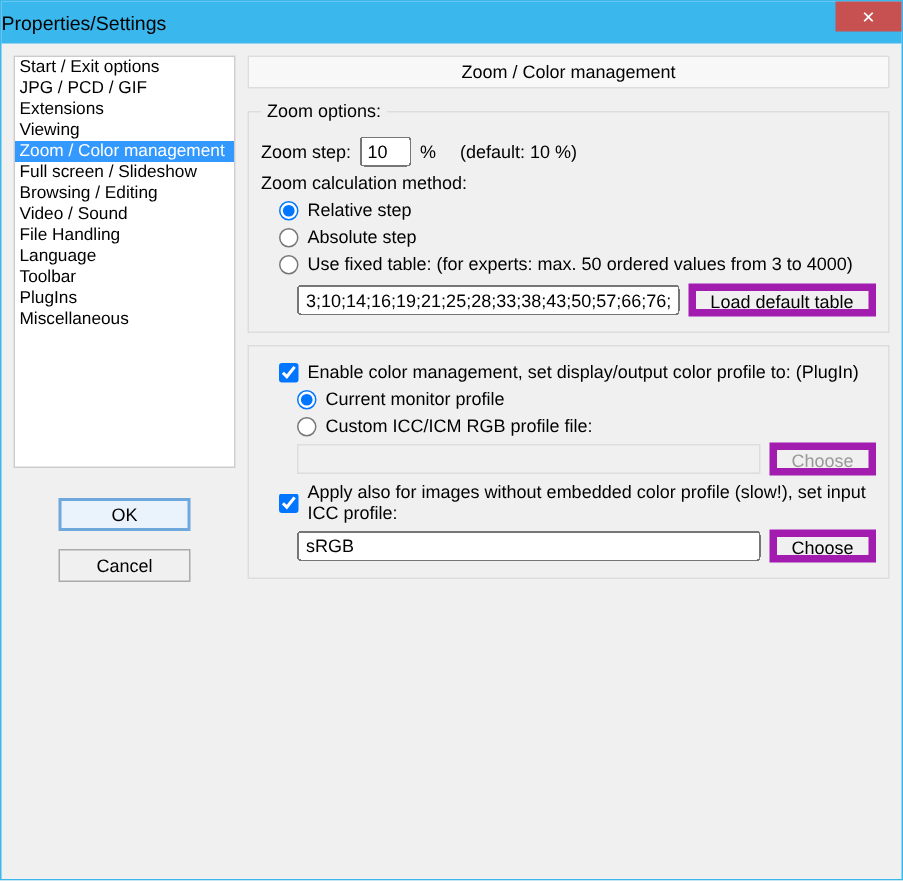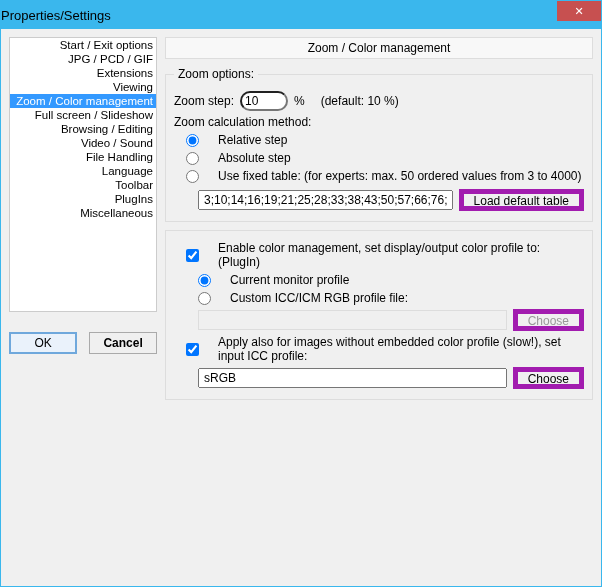--- a/index.html
+++ b/index.html
@@ -60,38 +60,38 @@
   border: 1px solid #ccc;
   background: #fff;
   height: 275px;
   overflow: hidden;
   font-size: 11.5px;
 }
 .list-item {
   padding: 1px 3px;
   white-space: nowrap;
   cursor: pointer;
-  text-align: right;
 }
 .list-item.selected {
   background: #3399ff;
   color: #fff;
 }
 .btn-stack {
   display: flex;
+  flex-direction: column;
   align-items: center;
   gap: 12px;
 }
 .btn-stack button {
   width: 88px;
   height: 22px;
   font-size: 12px;
 }
 .ok-btn { border: 2px solid #6fa8dc; background: #eaf2fb; }
-.cancel-btn { border: 1px solid #aaa; background: #f0f0f0; font-weight: bold; }
+.cancel-btn { border: 1px solid #aaa; background: #f0f0f0; }
 .right-col {
   flex: 1;
   display: flex;
   flex-direction: column;
   gap: 8px;
 }
 .panel-header {
   border: 1px solid #ddd;
   background: #f8f8f8;
   text-align: center;
@@ -109,24 +109,24 @@
 }
 .row {
   display: flex;
   align-items: center;
   gap: 6px;
   margin: 4px 0;
 }
 .radio-row, .check-row {
   display: flex;
   align-items: center;
-  gap: 19px;
+  gap: 6px;
   margin: 4px 0 4px 12px;
 }
-input[type="text"].small { width: 48px; height: 20px; font-size: 12px; padding: 0 3px; border-radius: 10px; }
+input[type="text"].small { width: 34px; height: 20px; font-size: 12px; padding: 0 3px; }
 input[type="text"].wide { font-size: 12px; padding: 2px 4px; height: 20px; }
 .fixed-row {
   display: flex;
   gap: 6px;
   margin: 6px 0 0 24px;
   align-items: center;
 }
 .fixed-row input[type="text"] { flex: 1; }
 .fixed-row button, .choose-btn { height: 22px; font-size: 12px; border: 5px solid #a21caf; background: #f0f0f0; padding: 0 10px; }
 .sub-indent { margin-left: 24px; }

